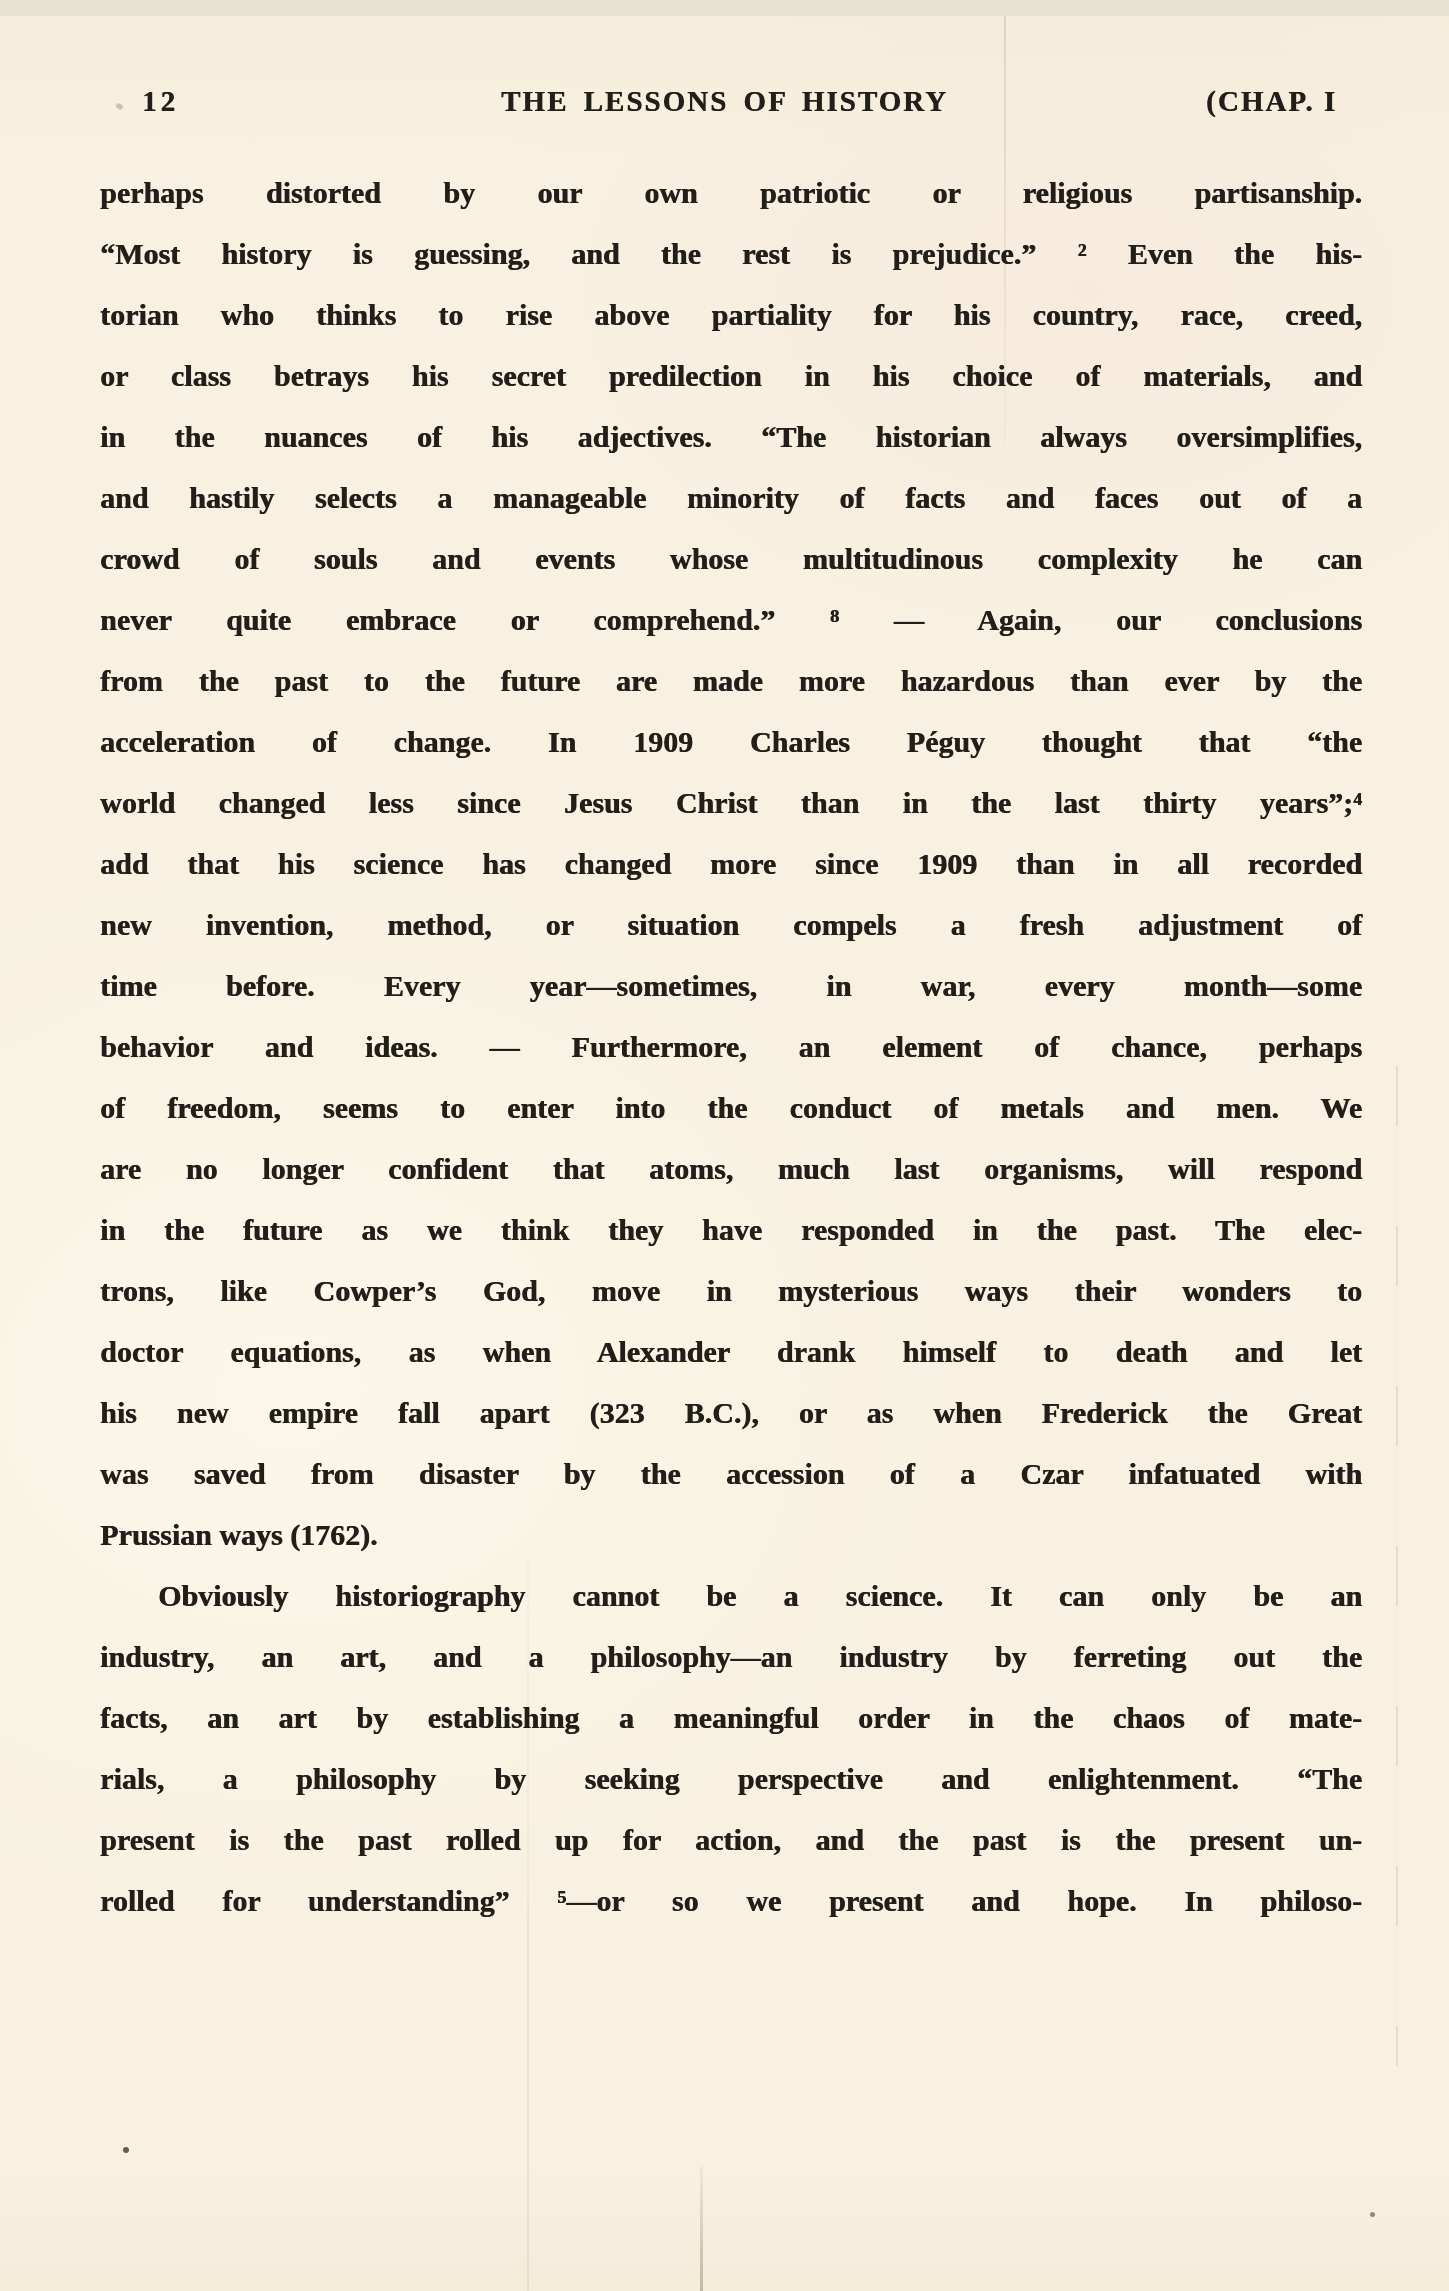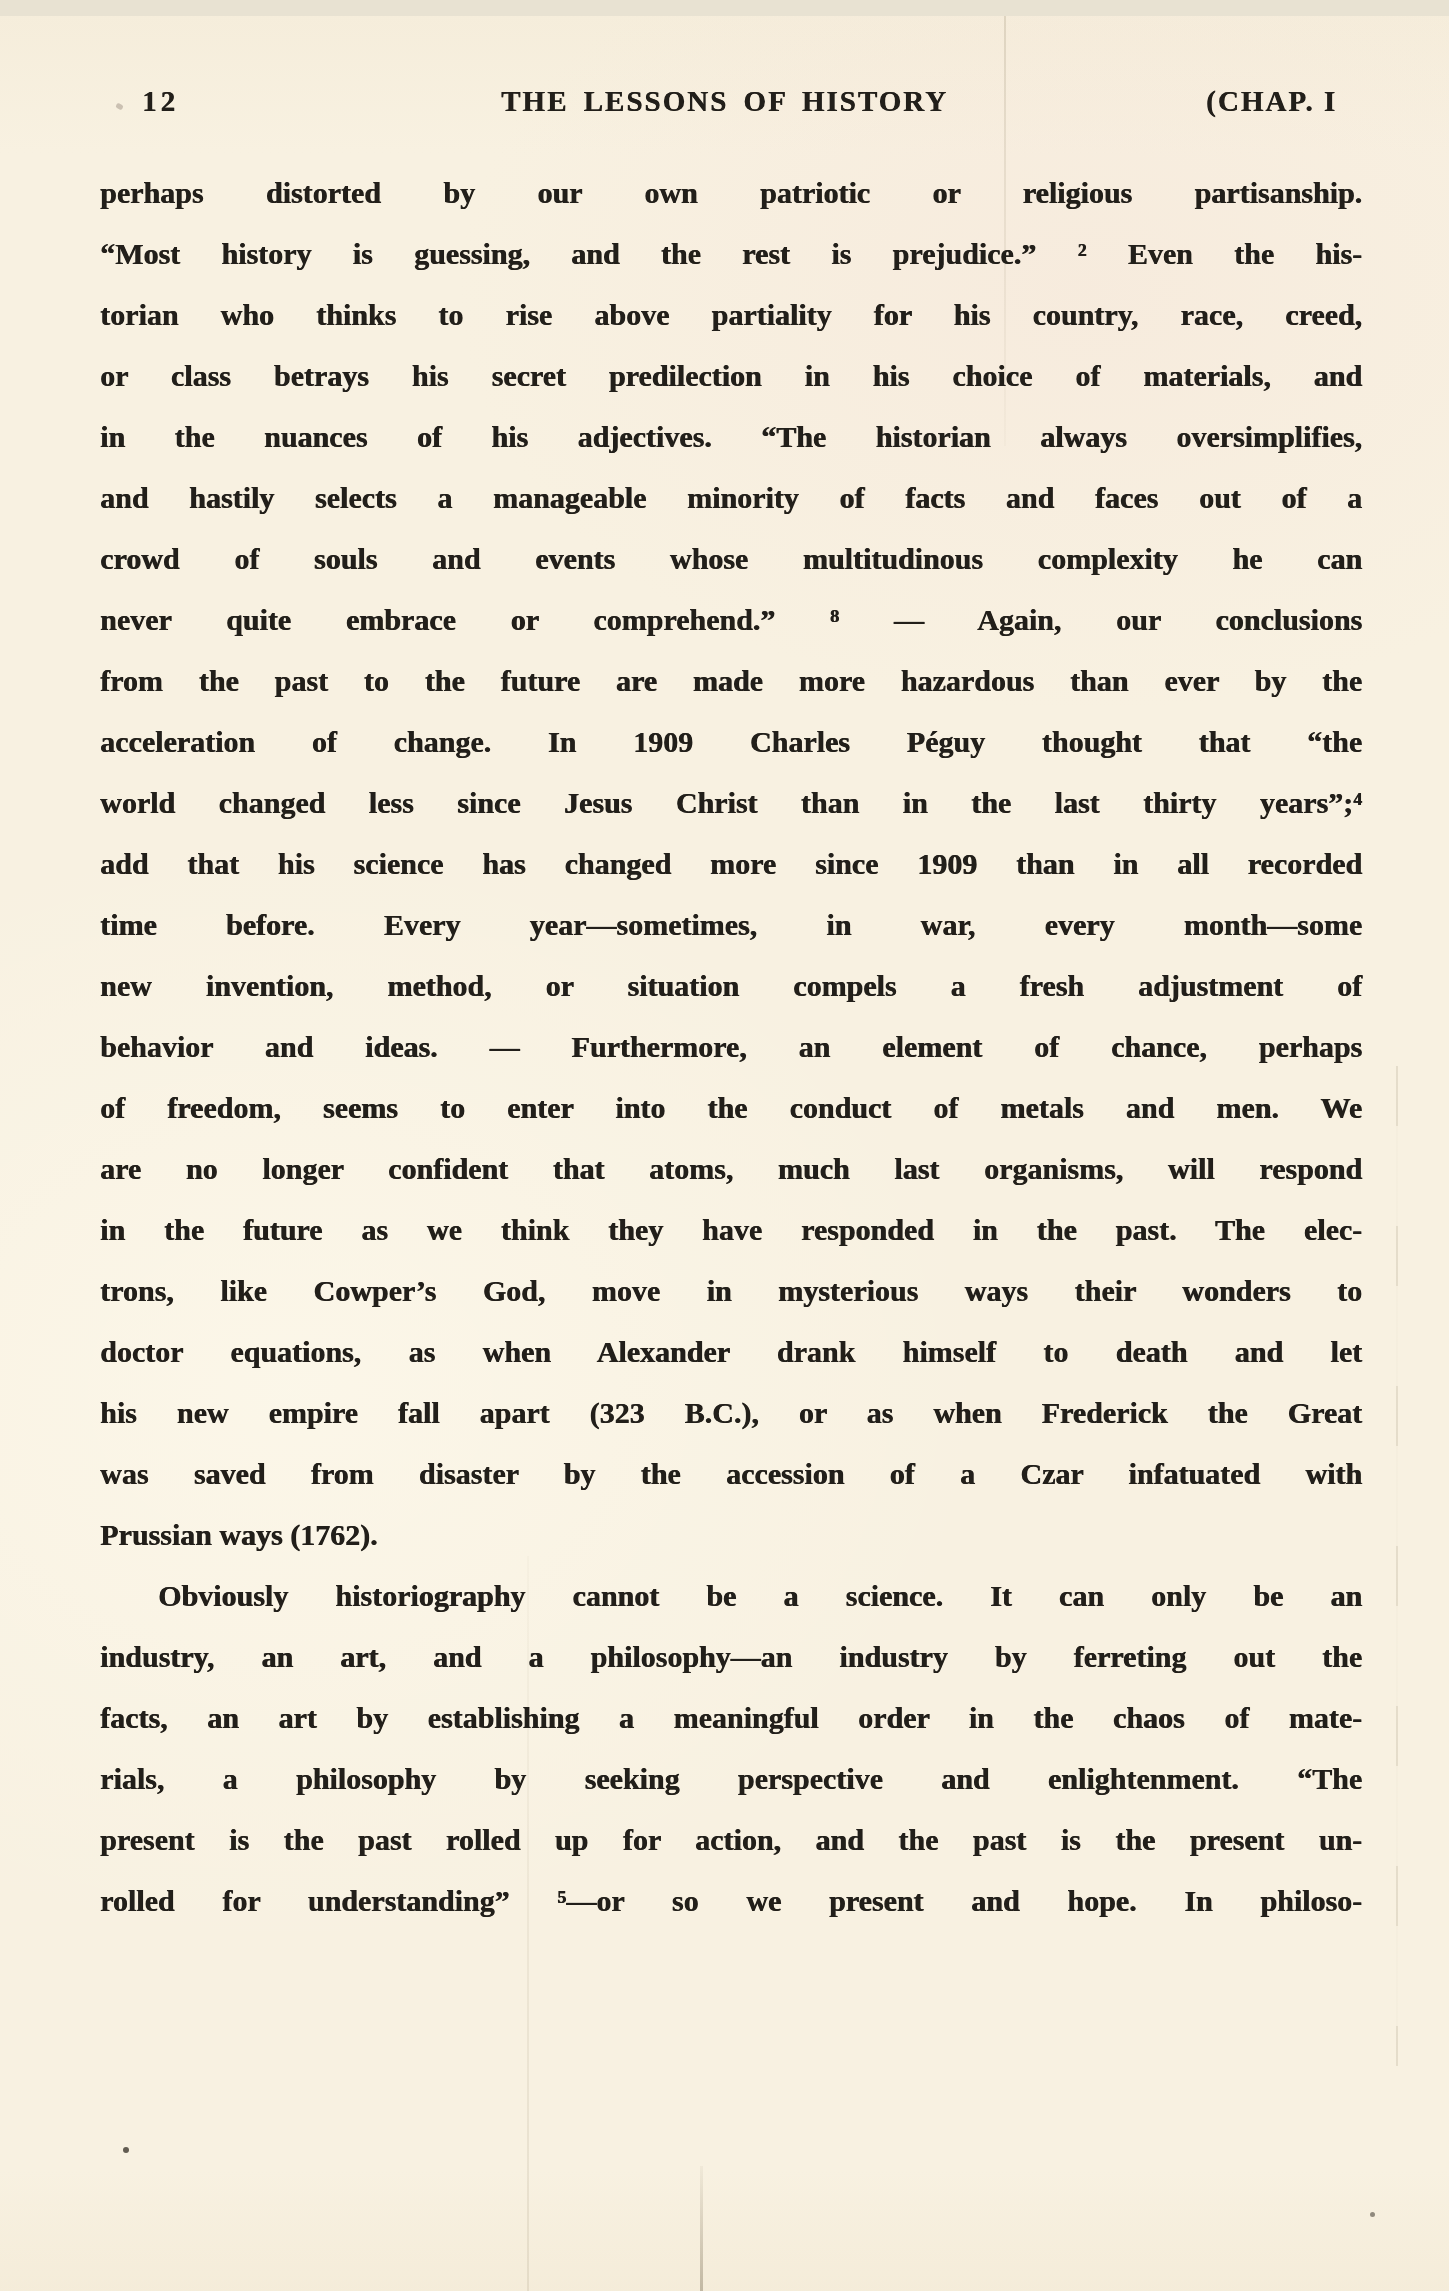--- a/index.html
+++ b/index.html
@@ -116,22 +116,22 @@
       <div class="bodyline">torian who thinks to rise above partiality for his country, race, creed,</div>
       <div class="bodyline">or class betrays his secret predilection in his choice of materials, and</div>
       <div class="bodyline">in the nuances of his adjectives. “The historian always oversimplifies,</div>
       <div class="bodyline">and hastily selects a manageable minority of facts and faces out of a</div>
       <div class="bodyline">crowd of souls and events whose multitudinous complexity he can</div>
       <div class="bodyline">never quite embrace or comprehend.” ⁸ — Again, our conclusions</div>
       <div class="bodyline">from the past to the future are made more hazardous than ever by the</div>
       <div class="bodyline">acceleration of change. In 1909 Charles Péguy thought that “the</div>
       <div class="bodyline">world changed less since Jesus Christ than in the last thirty years”;⁴</div>
       <div class="bodyline">add that his science has changed more since 1909 than in all recorded</div>
+      <div class="bodyline">new invention, method, or situation compels a fresh adjustment of</div>
       <div class="bodyline">time before. Every year—sometimes, in war, every month—some</div>
-      <div class="bodyline">new invention, method, or situation compels a fresh adjustment of</div>
       <div class="bodyline">behavior and ideas. — Furthermore, an element of chance, perhaps</div>
       <div class="bodyline">of freedom, seems to enter into the conduct of metals and men. We</div>
       <div class="bodyline">are no longer confident that atoms, much last organisms, will respond</div>
       <div class="bodyline">in the future as we think they have responded in the past. The elec-</div>
       <div class="bodyline">trons, like Cowper’s God, move in mysterious ways their wonders to</div>
       <div class="bodyline">doctor equations, as when Alexander drank himself to death and let</div>
       <div class="bodyline">his new empire fall apart (323 B.C.), or as when Frederick the Great</div>
       <div class="bodyline">was saved from disaster by the accession of a Czar infatuated with</div>
       <div class="bodyline para-end">Prussian ways (1762).</div>
       <div class="bodyline indent">Obviously historiography cannot be a science. It can only be an</div>

